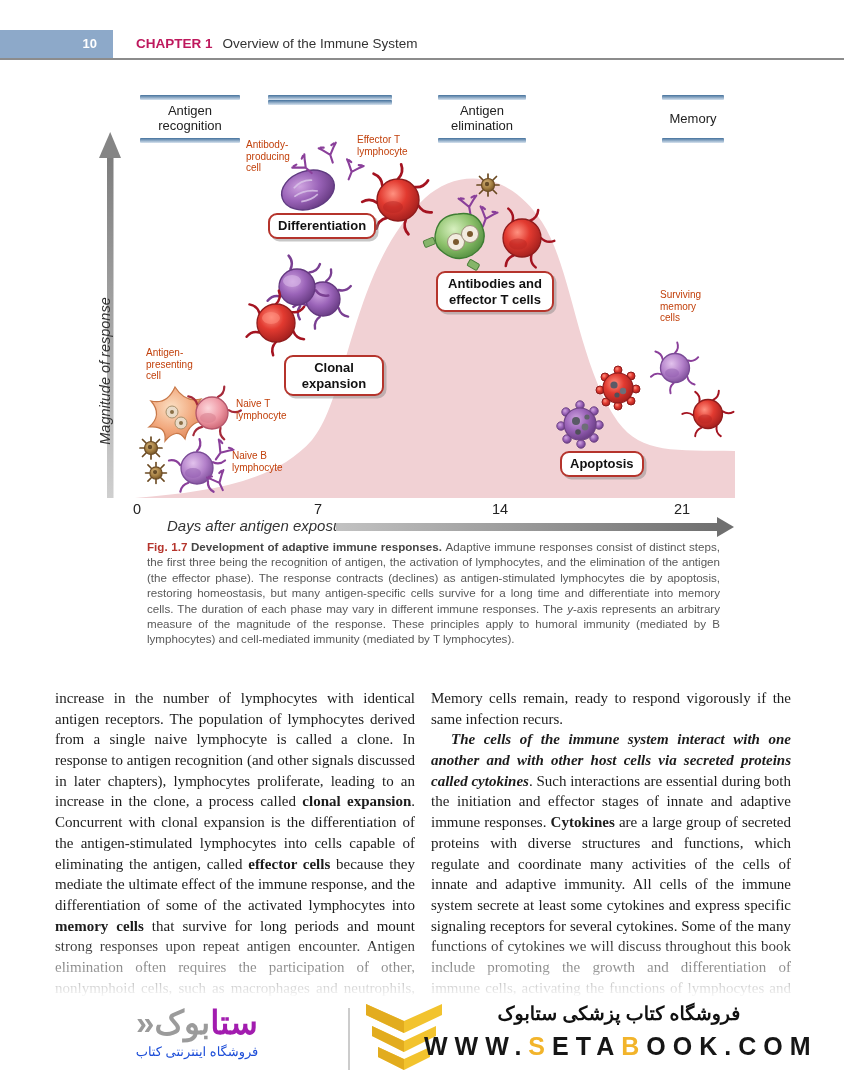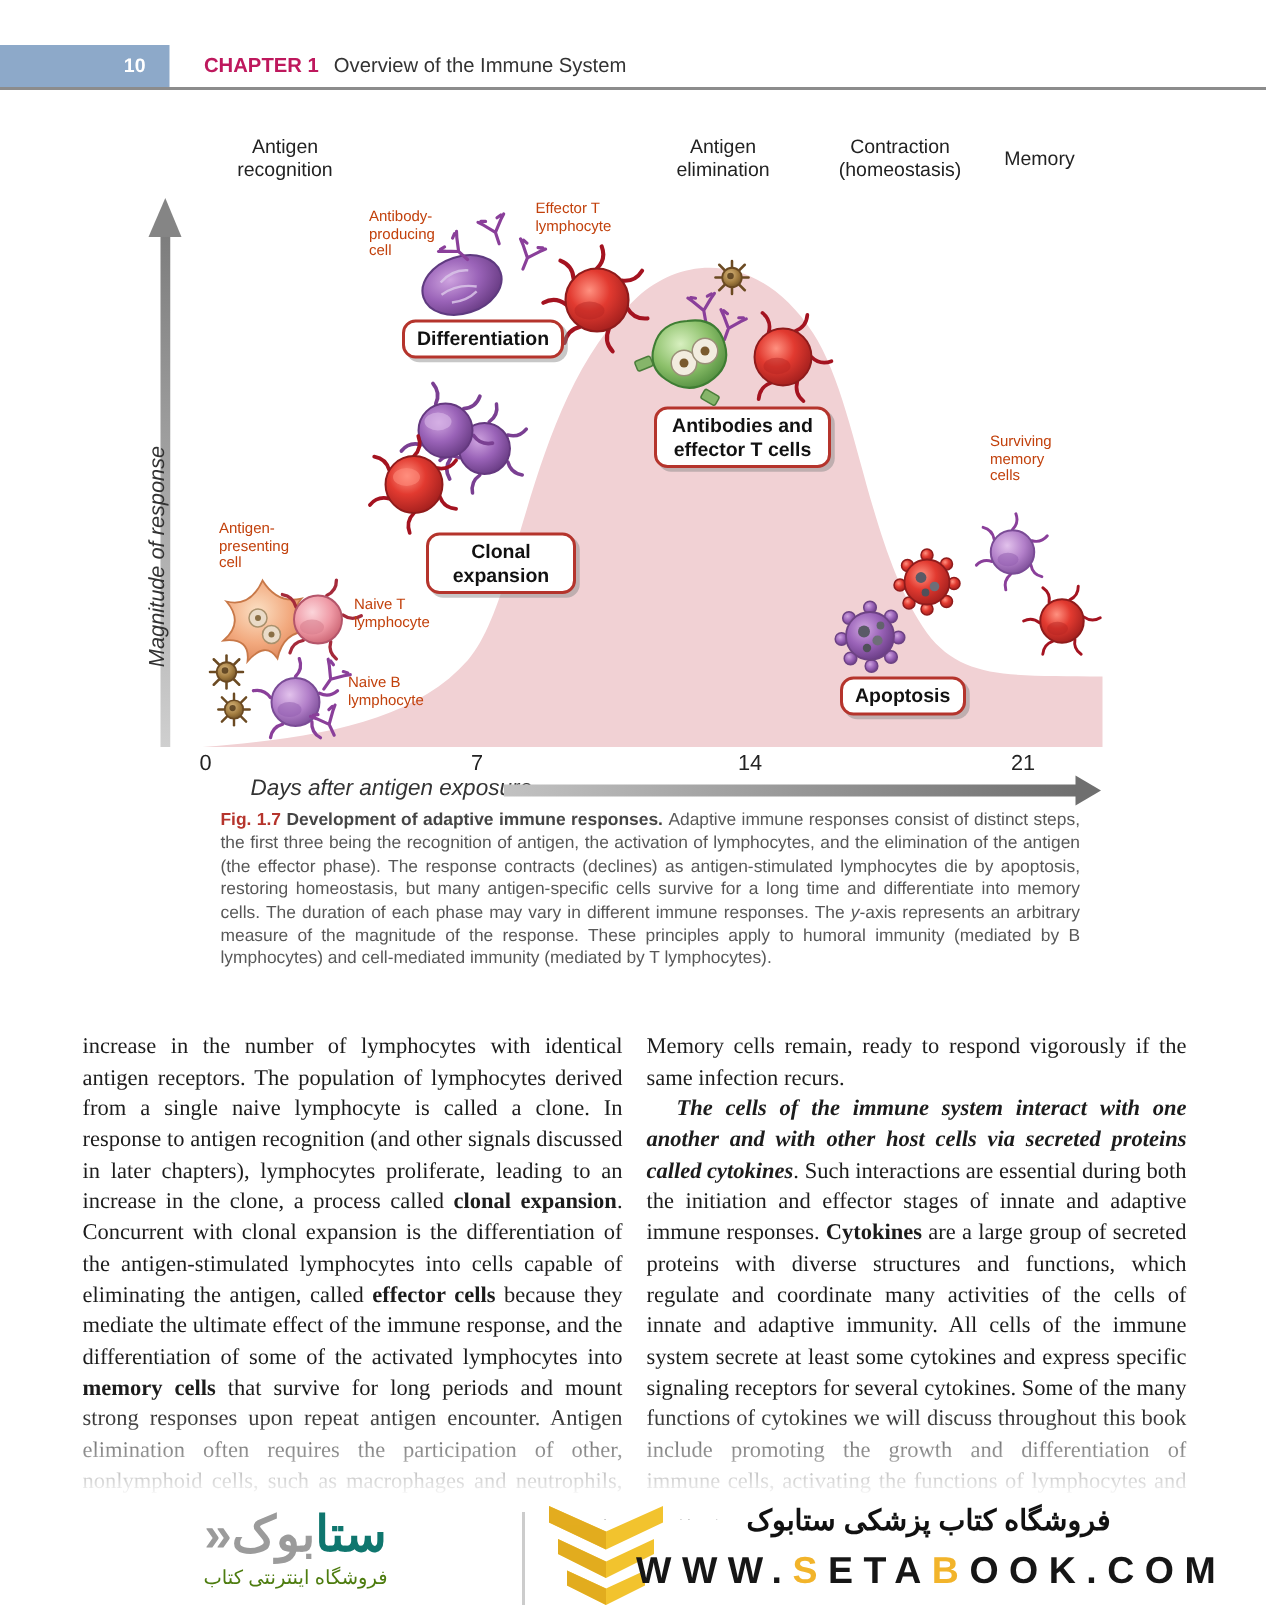--- a/index.html
+++ b/index.html
@@ -6,21 +6,21 @@
   .page{position:relative;width:836px;height:1080px;background:#fff;overflow:hidden;
         font-family:"Liberation Sans",sans-serif;margin:0 auto;padding-left:47px;}
   
   .hdr{position:absolute;top:30px;left:0;width:844px;height:28px;border-bottom:2.5px solid #8c8c8c;}
   .pagenum{position:absolute;left:0;top:0;width:113px;height:28px;background:#8da9c9;color:#fff;
            font-weight:bold;font-size:13px;text-align:right;line-height:28px;padding-right:16px;box-sizing:border-box;}
   .chap{position:absolute;left:136px;top:0;line-height:28px;font-size:13.5px;color:#333;}
   .chap .lbl{color:#be185d;font-weight:bold;margin-right:10px;}
   
   .fig{position:absolute;top:75px;left:0;width:844px;height:568px;}
-  .phase{position:absolute;top:7px;height:48px;display:flex;flex-direction:row;justify-content:flex-start;}
+  .phase{position:absolute;top:20px;height:48px;display:flex;flex-direction:column;justify-content:flex-start;}
   .phase .bar{height:5px;background:linear-gradient(180deg,#44719c,#d7e3ef);border-radius:1px;}
   .phase .ptxt{flex:1;display:flex;align-items:center;justify-content:center;text-align:center;
                font-size:13px;color:#222;line-height:1.12;padding:1px 0;}
   .ylab{position:absolute;left:16px;top:288px;width:178px;text-align:center;font-style:italic;
         font-size:14.5px;color:#333;transform:rotate(-90deg);white-space:nowrap;}
   .clabel{position:absolute;font-size:10px;line-height:1.16;color:#c2410c;white-space:pre-line;}
   .rbox{position:absolute;background:#fff;border:2px solid #b5342c;border-radius:9px;
         box-shadow:2.5px 2.5px 0 rgba(130,130,130,.45);font-weight:bold;font-size:13px;
         line-height:1.2;text-align:center;padding:3px 8px;color:#111;}
   .tick{position:absolute;top:426px;width:30px;text-align:center;font-size:14.5px;color:#222;}
@@ -39,23 +39,23 @@
   .col p{margin:0;}
   .col p.ind{text-indent:20px;}
   .b{font-weight:bold;}
   .i{font-style:italic;}
   .fade{position:absolute;top:938px;left:0;width:844px;height:75px;pointer-events:none;
         background:linear-gradient(180deg,rgba(255,255,255,0),#fff 80%);}
   
   .ftr{position:absolute;top:1002px;left:0;width:844px;height:78px;}
   .logo{position:absolute;left:62px;top:4px;width:270px;text-align:center;}
   .wordmark{font-size:33px;font-weight:bold;line-height:1.05;direction:rtl;}
-  .wordmark .w1{color:#0f766e;}
+  .wordmark .w1{color:#a21caf;}
   .wordmark .w2{color:#9b9b9b;}
-  .tagline{font-size:13px;color:#4d7c0f;margin-top:3px;direction:rtl;}
+  .tagline{font-size:13px;color:#1d4ed8;margin-top:3px;direction:rtl;}
   .divider{position:absolute;left:348px;top:6px;width:2px;height:62px;background:#cccccc;}
   .emblem{position:absolute;left:360px;top:2px;}
   .frblock{position:absolute;right:30px;top:0;width:390px;text-align:center;}
   .store-title{font-size:19px;font-weight:bold;color:#111;direction:rtl;margin-bottom:7px;}
   .url{font-size:25px;font-weight:bold;letter-spacing:7px;color:#161616;
        font-family:"Liberation Sans",sans-serif;white-space:nowrap;}
 </style>
 </head>
 <body>
 
@@ -75,25 +75,20 @@
       <div class="ptxt">Antigen recognition</div>
       <div class="bar"></div>
     </div>
     <div class="phase" style="left:268px;width:124px;">
       <div class="bar"></div>
       <div class="bar"></div>
     </div>
     <div class="phase" style="left:438px;width:88px;">
       <div class="bar"></div>
       <div class="ptxt">Antigen elimination</div>
-      <div class="bar"></div>
-    </div>
-    <div class="phase" style="left:544px;width:112px;">
-      <div class="bar"></div>
-      <div class="ptxt">Contraction (homeostasis)</div>
       <div class="bar"></div>
     </div>
     <div class="phase" style="left:662px;width:62px;">
       <div class="bar"></div>
       <div class="ptxt">Memory</div>
       <div class="bar"></div>
     </div>
 
     <svg style="position:absolute;left:90px;top:55px;" width="660" height="380" viewBox="0 0 660 380">
       <defs>

